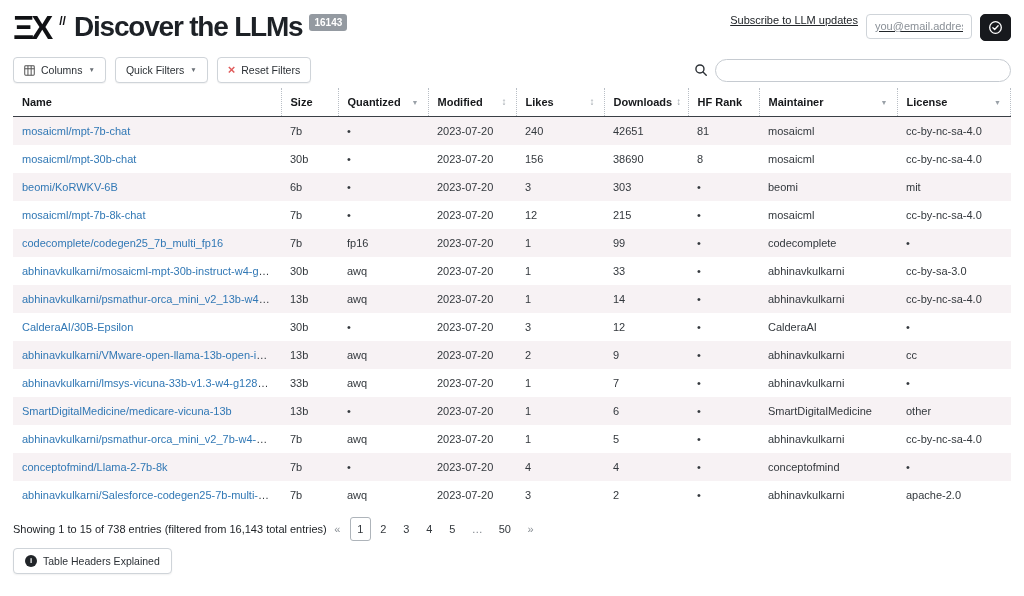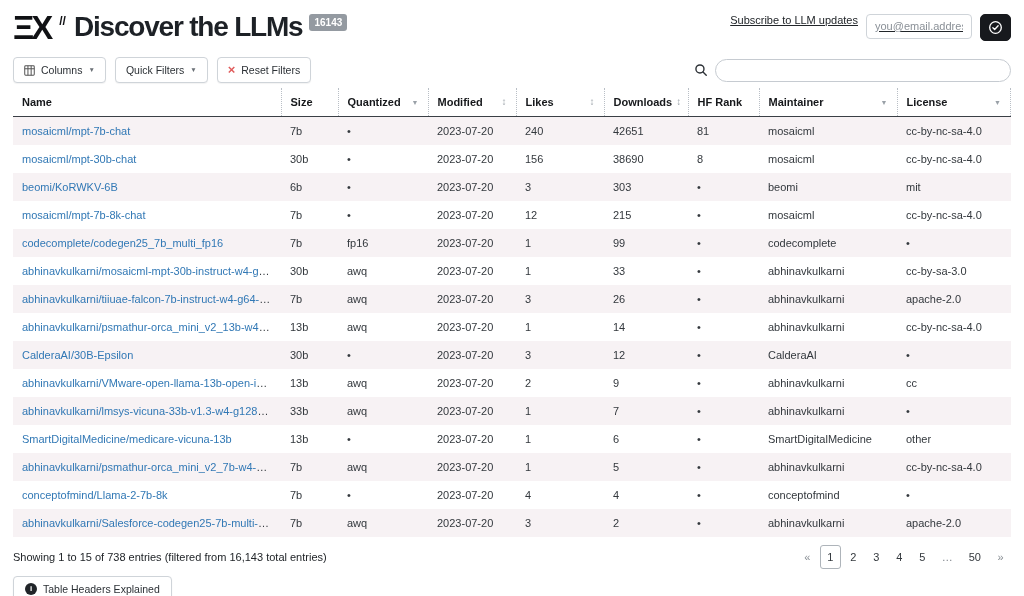--- a/index.html
+++ b/index.html
@@ -38,21 +38,21 @@
   th{padding:8px 9px;border-right:1px dotted #b9bfc6;}
   .th-inner{display:flex;align-items:center;justify-content:space-between;gap:4px;}
   .th-label{font-weight:700;font-size:11px;color:#16181b;white-space:nowrap;}
   .th-control{color:#9aa1a8;font-size:10px;cursor:pointer;line-height:1;}
   .th-control.filter{font-size:7px;}
   td{height:28px;padding:0 9px;white-space:nowrap;overflow:hidden;text-overflow:ellipsis;color:#33383d;}
   tbody tr:nth-child(odd){background:var(--stripe);}
   .model-link{color:var(--link);text-decoration:none;white-space:nowrap;}
 
   
-  .table-footer{display:flex;justify-content:space-between;align-items:center;padding:8px 0 3px;}
+  .table-footer{display:flex;align-items:center;padding:8px 0 3px;}
   .showing-text{font-size:11px;color:#212529;}
   .pagination{display:flex;align-items:center;gap:2px;}
   .page-item{min-width:21px;height:24px;display:inline-flex;align-items:center;justify-content:center;padding:0 6px;font-size:11px;color:#33383d;cursor:pointer;border:1px solid transparent;border-radius:3px;}
   .page-item.active{border-color:#aeb4ba;}
   .page-item.nav{color:#878d93;}
   .page-item.ellipsis{cursor:default;color:#7d838a;}
 
   .bottom-row{padding-top:4px;}
   .explained-btn{display:inline-flex;align-items:center;gap:6px;background:#fff;border:1px solid var(--border);border-radius:4px;padding:6px 11px;font-size:10.5px;font-family:inherit;color:#2c3136;cursor:pointer;box-shadow:0 1px 2px rgba(0,0,0,.06);}
   .info-icon{width:12px;height:12px;border-radius:50%;background:#212529;color:#fff;font-size:8px;font-weight:700;display:inline-flex;align-items:center;justify-content:center;}
@@ -248,31 +248,20 @@
     <td>30b</td>
     <td>awq</td>
     <td>2023-07-20</td>
     <td>1</td>
     <td>33</td>
     <td>•</td>
     <td>abhinavkulkarni</td>
     <td>cc-by-sa-3.0</td>
   </tr>
 
-  <tr>
-    <td><a href="#" class="model-link">abhinavkulkarni/tiiuae-falcon-7b-instruct-w4-g64-awq</a></td>
-    <td>7b</td>
-    <td>awq</td>
-    <td>2023-07-20</td>
-    <td>3</td>
-    <td>26</td>
-    <td>•</td>
-    <td>abhinavkulkarni</td>
-    <td>apache-2.0</td>
-  </tr>
 
   <tr>
     <td><a href="#" class="model-link">abhinavkulkarni/psmathur-orca_mini_v2_13b-w4-g128-awq</a></td>
     <td>13b</td>
     <td>awq</td>
     <td>2023-07-20</td>
     <td>1</td>
     <td>14</td>
     <td>•</td>
     <td>abhinavkulkarni</td>

